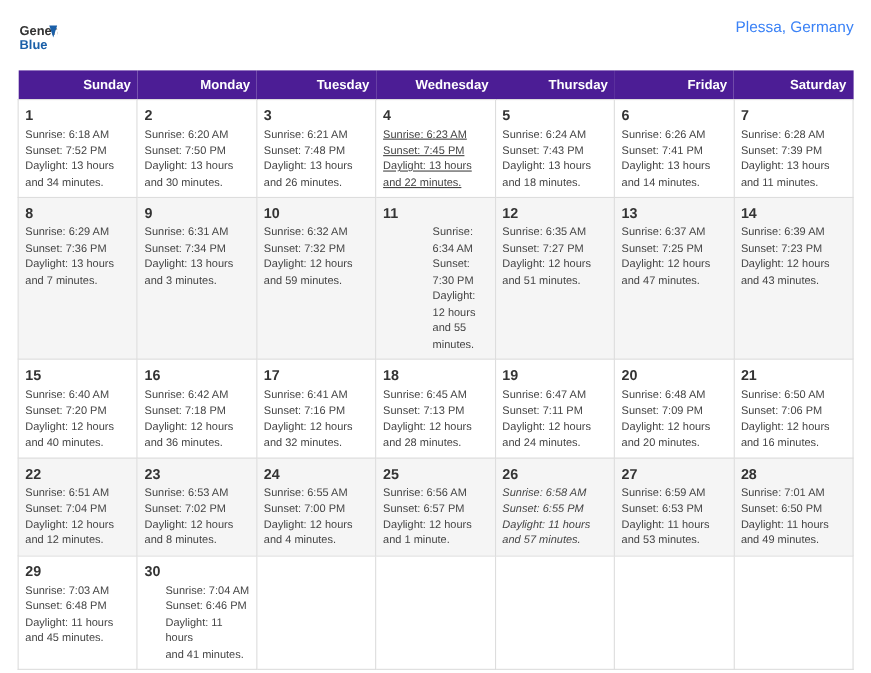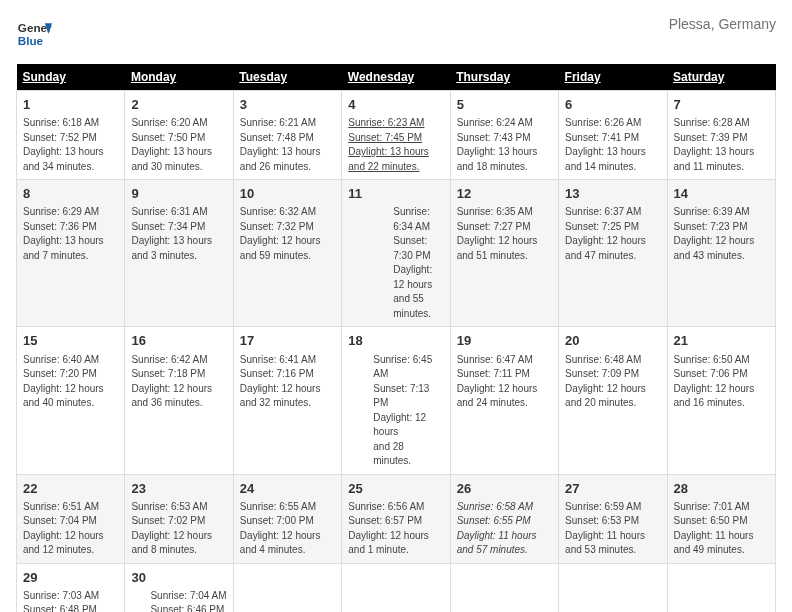--- a/index.html
+++ b/index.html
@@ -28,35 +28,34 @@
     .title-block {
       text-align: right;
     }
     .month-year {
       font-size: 32px;
       font-weight: bold;
       color: #333;
     }
     .location {
       font-size: 14px;
-      color: #737373;
+      color: #3b82f6;
     }
     table {
       width: 100%;
       border-collapse: collapse;
       font-size: 10.5px;
     }
     thead tr th {
-      background-color: #000000;
+      background-color: #4c1d95;
       color: #fff;
-      text-align: left;
+      text-align: right;
       padding: 6px 6px;
       font-size: 12px;
       font-weight: bold;
-      text-decoration: underline;
     }
     tbody tr td {
       vertical-align: top;
       padding: 5px 6px;
       border: 1px solid #ddd;
       width: 108px;
       min-height: 70px;
       color: #333;
       line-height: 1.4;
     }
@@ -229,21 +228,21 @@
         </td>
         <td>
           <span class="day-num">17</span>
           <div class="cell-content" style="white-space: pre-line;">Sunrise: 6:41 AM
 Sunset: 7:16 PM
 Daylight: 12 hours
 and 32 minutes.</div>
         </td>
         <td>
           <span class="day-num">18</span>
-          <div class="cell-content" style="white-space: pre-line; margin-left: 25px;">Sunrise: 6:45 AM
+          <div class="cell-content" style="white-space: pre-line;">Sunrise: 6:45 AM
 Sunset: 7:13 PM
 Daylight: 12 hours
 and 28 minutes.</div>
         </td>
         <td>
           <span class="day-num">19</span>
           <div class="cell-content" style="white-space: pre-line;">Sunrise: 6:47 AM
 Sunset: 7:11 PM
 Daylight: 12 hours
 and 24 minutes.</div>

